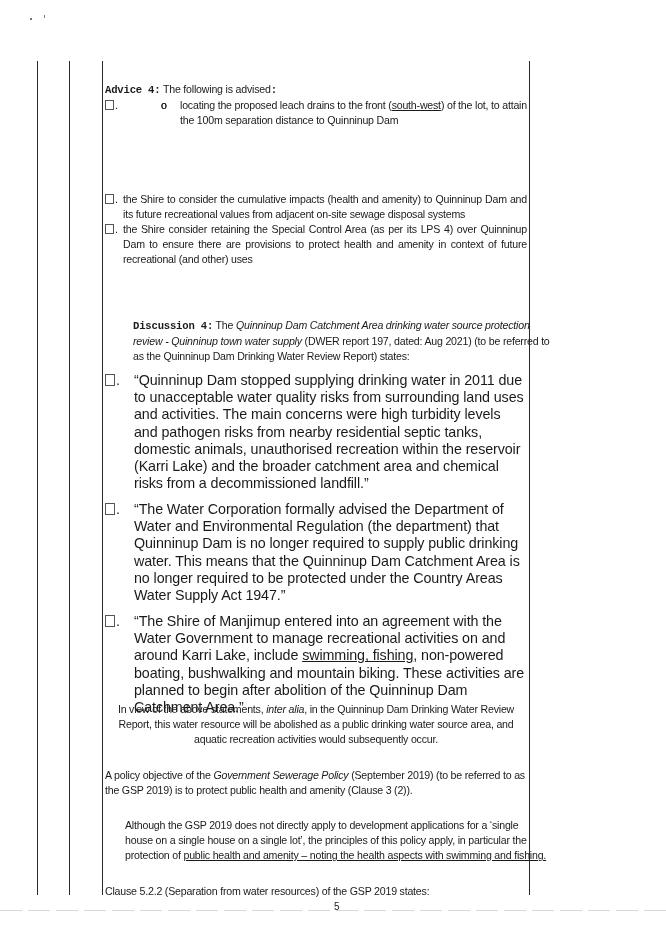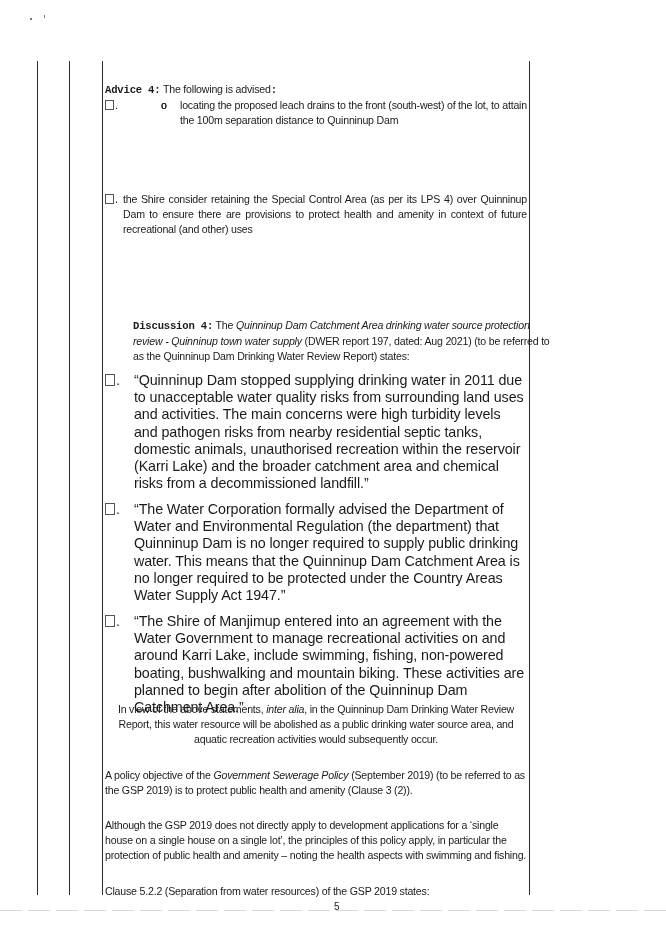--- a/index.html
+++ b/index.html
@@ -46,21 +46,21 @@
     }
     .arial-quote {
       font-family: "Liberation Sans", sans-serif;
       font-size: 14.3px;
       line-height: 17.2px;
       letter-spacing: -0.1px;
     }
     .block { position: absolute; left: 0; width: 422px; }
     .bold { font-weight: bold; font-family: Liberation Mono, monospace; }
     .italic { font-style: italic; }
-    .ul { }
+    .ul { text-decoration: underline; }
 
     .bullet-row {
       position: relative;
       padding-left: 18px;
     }
     .bullet-row .box {
       position: absolute;
       left: 0;
       top: 0;
     }
@@ -140,20 +140,21 @@
     </div>
     <div class="sub-row">
       <span class="circ">o</span>
       <span>locating the proposed leach drains to the front (</span><span class="ul">south-west</span><span>) of the lot, to attain the 100m separation distance to Quinninup Dam</span>
     </div>
   </div>
 
   <div class="block calibri" style="top:131px;">
     <div class="bullet-row justify">
       <span class="box"><span class="box-glyph"></span><span>.</span></span>
+      <span>the Shire to consider the cumulative impacts (health and amenity) to Quinninup Dam and its future recreational values from adjacent on-site sewage disposal systems</span>
     </div>
     <div class="bullet-row justify">
       <span class="box"><span class="box-glyph"></span><span>.</span></span>
       <span>the Shire consider retaining the Special Control Area (as per its LPS 4) over Quinninup Dam to ensure there are provisions to protect health and amenity in context of future recreational (and other) uses</span>
     </div>
   </div>
 
   <div class="block calibri" style="top:257px;margin-left:28px;">
     <span class="bold">Discussion 4:</span><span> The </span><span class="italic">Quinninup Dam Catchment Area drinking water source protection review - Quinninup town water supply</span><span> (DWER report 197, dated: Aug 2021) (to be referred to as the Quinninup Dam Drinking Water Review Report) states:</span>
   </div>
@@ -180,21 +181,21 @@
   </div>
 
   <div class="block calibri" style="top:641px;text-align:center;">
     <span>In view of the above statements, </span><span class="italic">inter alia</span><span>, in the Quinninup Dam Drinking Water Review Report, this water resource will be abolished as a public drinking water source area, and aquatic recreation activities would subsequently occur.</span>
   </div>
 
   <div class="block calibri" style="top:707px;">
     <span>A policy objective of the </span><span class="italic">Government Sewerage Policy</span><span> (September 2019) (to be referred to as the GSP 2019) is to protect public health and amenity (Clause 3 (2)).</span>
   </div>
 
-  <div class="block calibri" style="top:757px;">
+  <div class="block calibri" style="top:757px;margin-left:20px;">
     <span>Although the GSP 2019 does not directly apply to development applications for a ‘single house on a single house on a single lot’, the principles of this policy apply, in particular the protection of </span><span class="ul">public health and amenity – noting the health aspects with swimming and fishing.</span>
   </div>
 
   <div class="block calibri" style="top:823px;">Clause 5.2.2 (Separation from water resources) of the GSP 2019 states:</div>
 
 </div>
 
 <div class="footer-line"></div>
 <div class="page-number">5</div>
 

